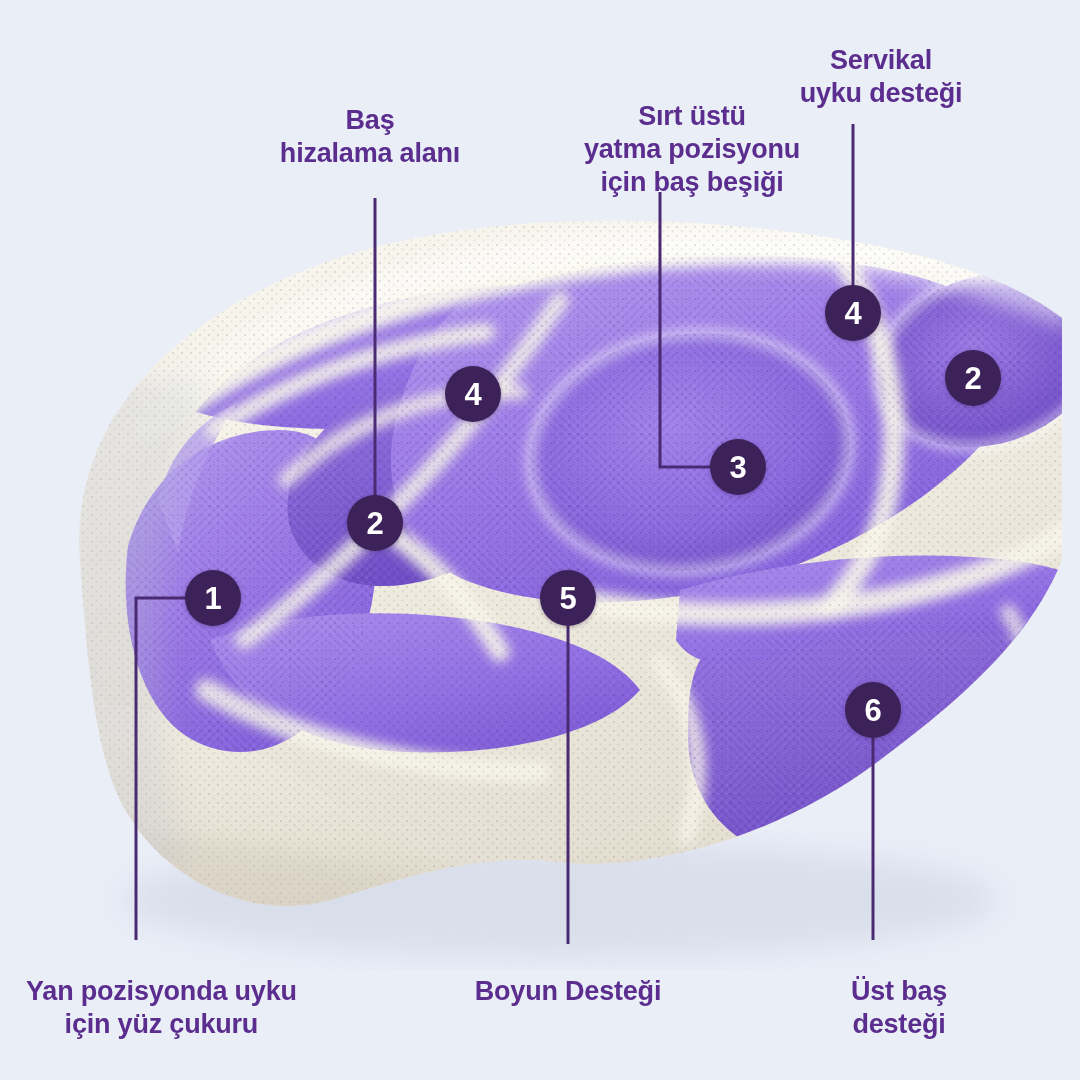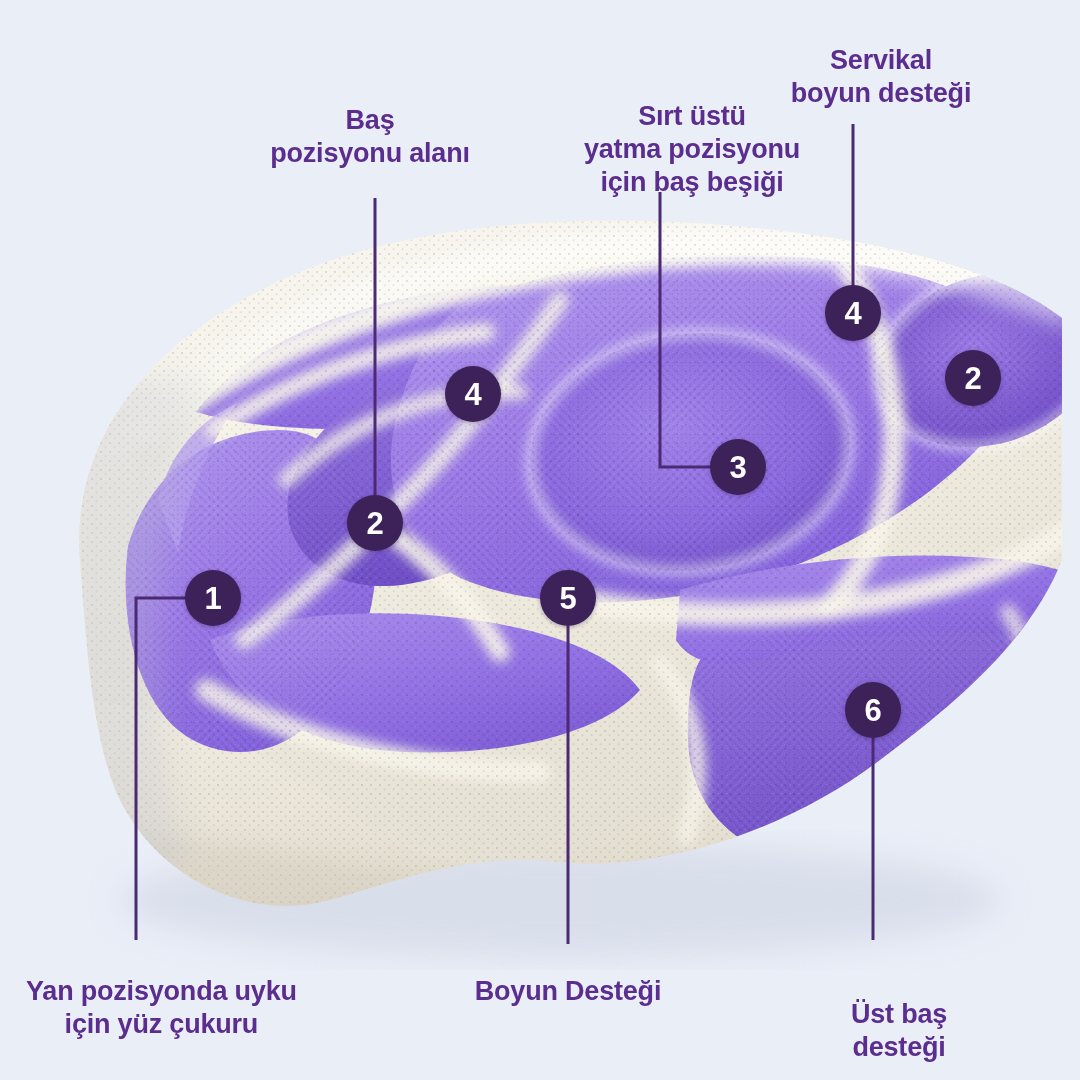--- a/index.html
+++ b/index.html
@@ -215,35 +215,35 @@
 
       <path d="M853,286 L853,124"></path>
 
       <path d="M568,626 L568,944"></path>
 
       <path d="M873,738 L873,940"></path>
     </g>
   </svg>
 
   <div class="label c" style="left:370px;top:104px;">Baş
-pozisyonu alanı</div>
+hizalama alanı</div>
 
   <div class="label c" style="left:692px;top:100px;">Sırt üstü
 yatma pozisyonu
 için baş beşiği</div>
 
   <div class="label c" style="left:881px;top:44px;">Servikal
-boyun desteği</div>
+uyku desteği</div>
 
   <div class="label" style="left:26px;top:975px;text-align:center;">Yan pozisyonda uyku
 için yüz çukuru</div>
 
   <div class="label c" style="left:568px;top:975px;">Boyun Desteği</div>
 
-  <div class="label c" style="left:899px;top:975px;margin-top:23px;">Üst baş desteği</div>
+  <div class="label c" style="left:899px;top:975px;">Üst baş desteği</div>
 
   <div class="badge" style="left:213px;top:598px;">1</div>
 
   <div class="badge" style="left:375px;top:523px;">2</div>
 
   <div class="badge" style="left:473px;top:394px;">4</div>
 
   <div class="badge" style="left:738px;top:467px;">3</div>
 
   <div class="badge" style="left:853px;top:313px;">4</div>

